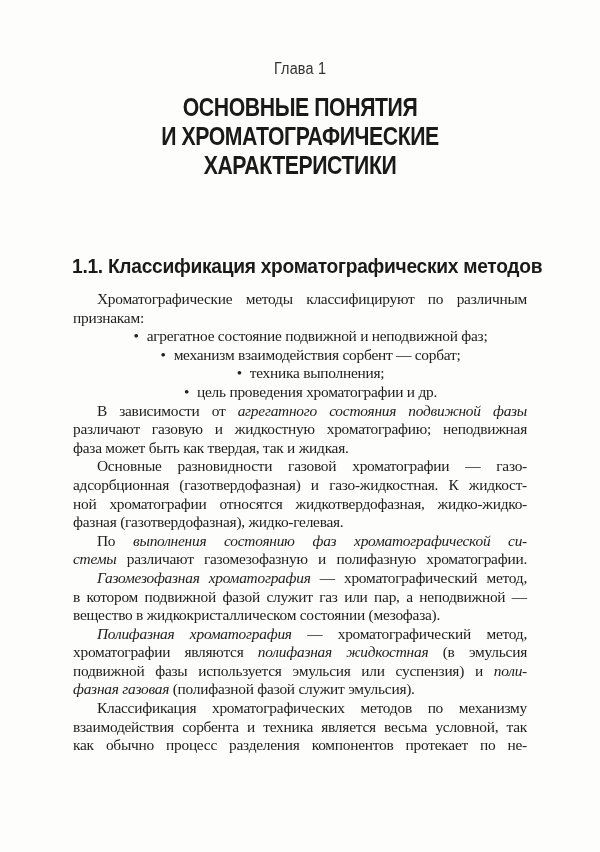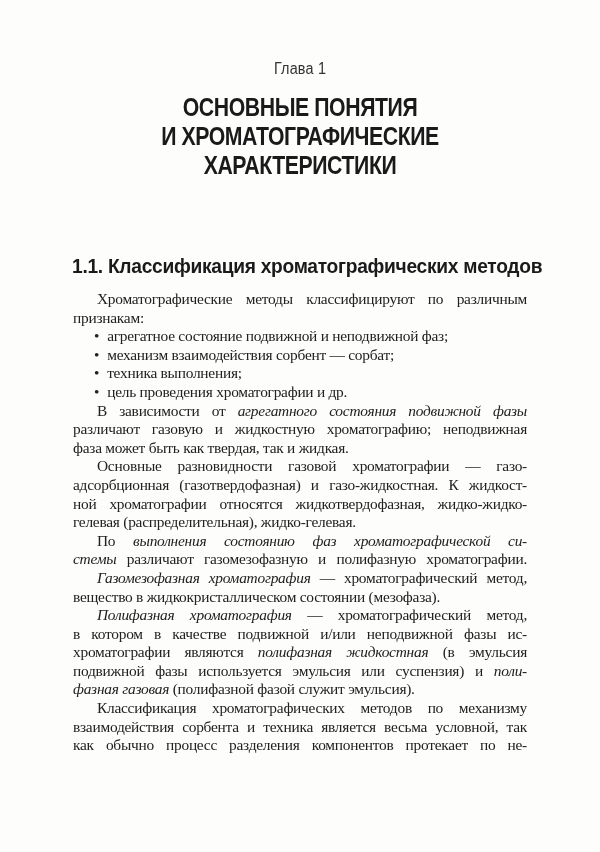--- a/index.html
+++ b/index.html
@@ -46,21 +46,21 @@
 
   .body-text {
     position: absolute; top: 290px; left: 73px; width: 454px;
     font-size: 15.4px; line-height: 18.6px;
     color: #212121;
     letter-spacing: -0.25px;
   }
   .line { width: 454px; text-align: left; }
   .line.just { text-align: justify; text-align-last: justify; text-justify: inter-word; }
   .line.indent { text-indent: 24px; }
-  .line.bullet { padding-left: 21px; width: 433px; }
+  .line.bullet { padding-left: 21px; width: 433px; text-align: center; }
   .marker { margin-right: 8px; }
   .rg { font-style: normal; font-weight: normal; }
   .it { font-style: italic; }
   .bi { font-style: italic; font-weight: normal; }
 </style>
 </head>
 <body>
 
 <div class="page">
   <div class="chapter-label">Глава 1</div>
@@ -79,27 +79,27 @@
       <div class="line bullet"><span class="marker">•</span><span class="rg">агрегатное состояние подвижной и неподвижной фаз;</span></div>
       <div class="line bullet"><span class="marker">•</span><span class="rg">механизм взаимодействия сорбент — сорбат;</span></div>
       <div class="line bullet"><span class="marker">•</span><span class="rg">техника выполнения;</span></div>
       <div class="line bullet"><span class="marker">•</span><span class="rg">цель проведения хроматографии и др.</span></div>
       <div class="line just indent"><span class="rg">В зависимости от </span><span class="bi">агрегатного состояния подвижной фазы</span></div>
       <div class="line just"><span class="rg">различают газовую и жидкостную хроматографию; неподвижная</span></div>
       <div class="line"><span class="rg">фаза может быть как твердая, так и жидкая.</span></div>
       <div class="line just indent"><span class="rg">Основные разновидности газовой хроматографии — газо-</span></div>
       <div class="line just"><span class="rg">адсорбционная (газотвердофазная) и газо-жидкостная. К жидкост-</span></div>
       <div class="line just"><span class="rg">ной хроматографии относятся жидкотвердофазная, жидко-жидко-</span></div>
-      <div class="line"><span class="rg">гелевая (распределительная), жидко-гелевая.</span></div>
+      <div class="line"><span class="rg">фазная (газотвердофазная), жидко-гелевая.</span></div>
       <div class="line just indent"><span class="rg">По </span><span class="bi">выполнения состоянию фаз хроматографической си-</span></div>
       <div class="line just"><span class="bi">стемы</span><span class="rg"> различают газомезофазную и полифазную хроматографии.</span></div>
       <div class="line just indent"><span class="it">Газомезофазная хроматография</span><span class="rg"> — хроматографический метод,</span></div>
+      <div class="line just"><span class="rg">в котором подвижной фазой служит газ или пар, а неподвижной —</span></div>
       <div class="line"><span class="rg">вещество в жидкокристаллическом состоянии (мезофаза).</span></div>
       <div class="line just indent"><span class="it">Полифазная хроматография</span><span class="rg"> — хроматографический метод,</span></div>
-      <div class="line just"><span class="rg">в котором в качестве подвижной и/или неподвижной фазы ис-</span></div>
       <div class="line just"><span class="rg">хроматографии являются </span><span class="it">полифазная жидкостная</span><span class="rg"> (в эмульсия</span></div>
       <div class="line just"><span class="rg">подвижной фазы используется эмульсия или суспензия) и </span><span class="it">поли-</span></div>
       <div class="line"><span class="it">фазная газовая</span><span class="rg"> (полифазной фазой служит эмульсия).</span></div>
       <div class="line just indent"><span class="rg">Классификация хроматографических методов по механизму</span></div>
       <div class="line just"><span class="rg">взаимодействия сорбента и техника является весьма условной, так</span></div>
       <div class="line just"><span class="rg">как обычно процесс разделения компонентов протекает по не-</span></div>
     </div>
 </div>
 
 </body></html>

